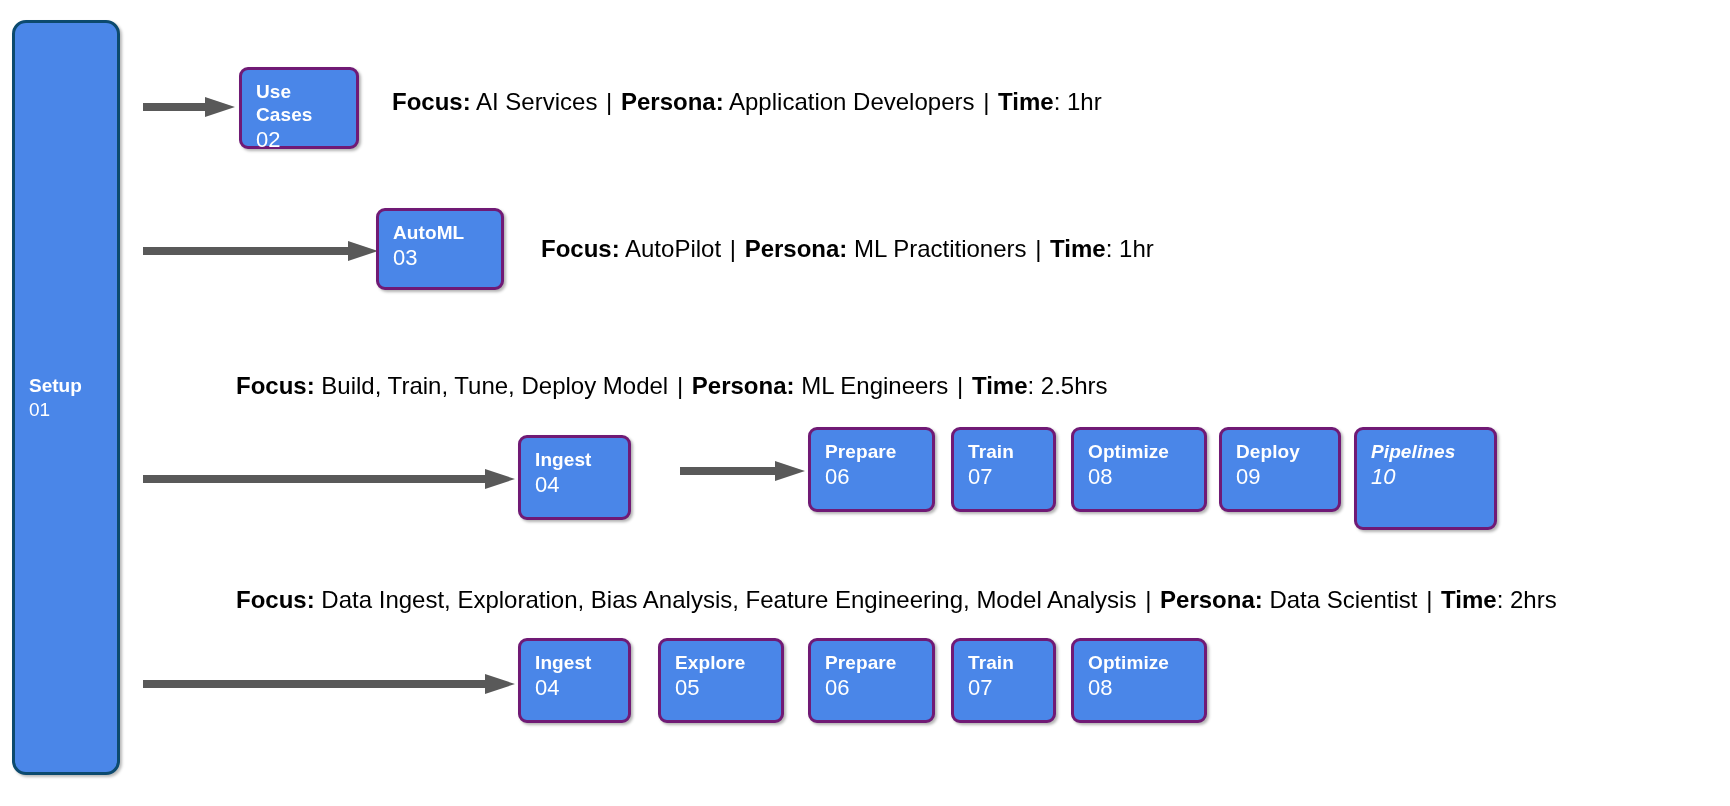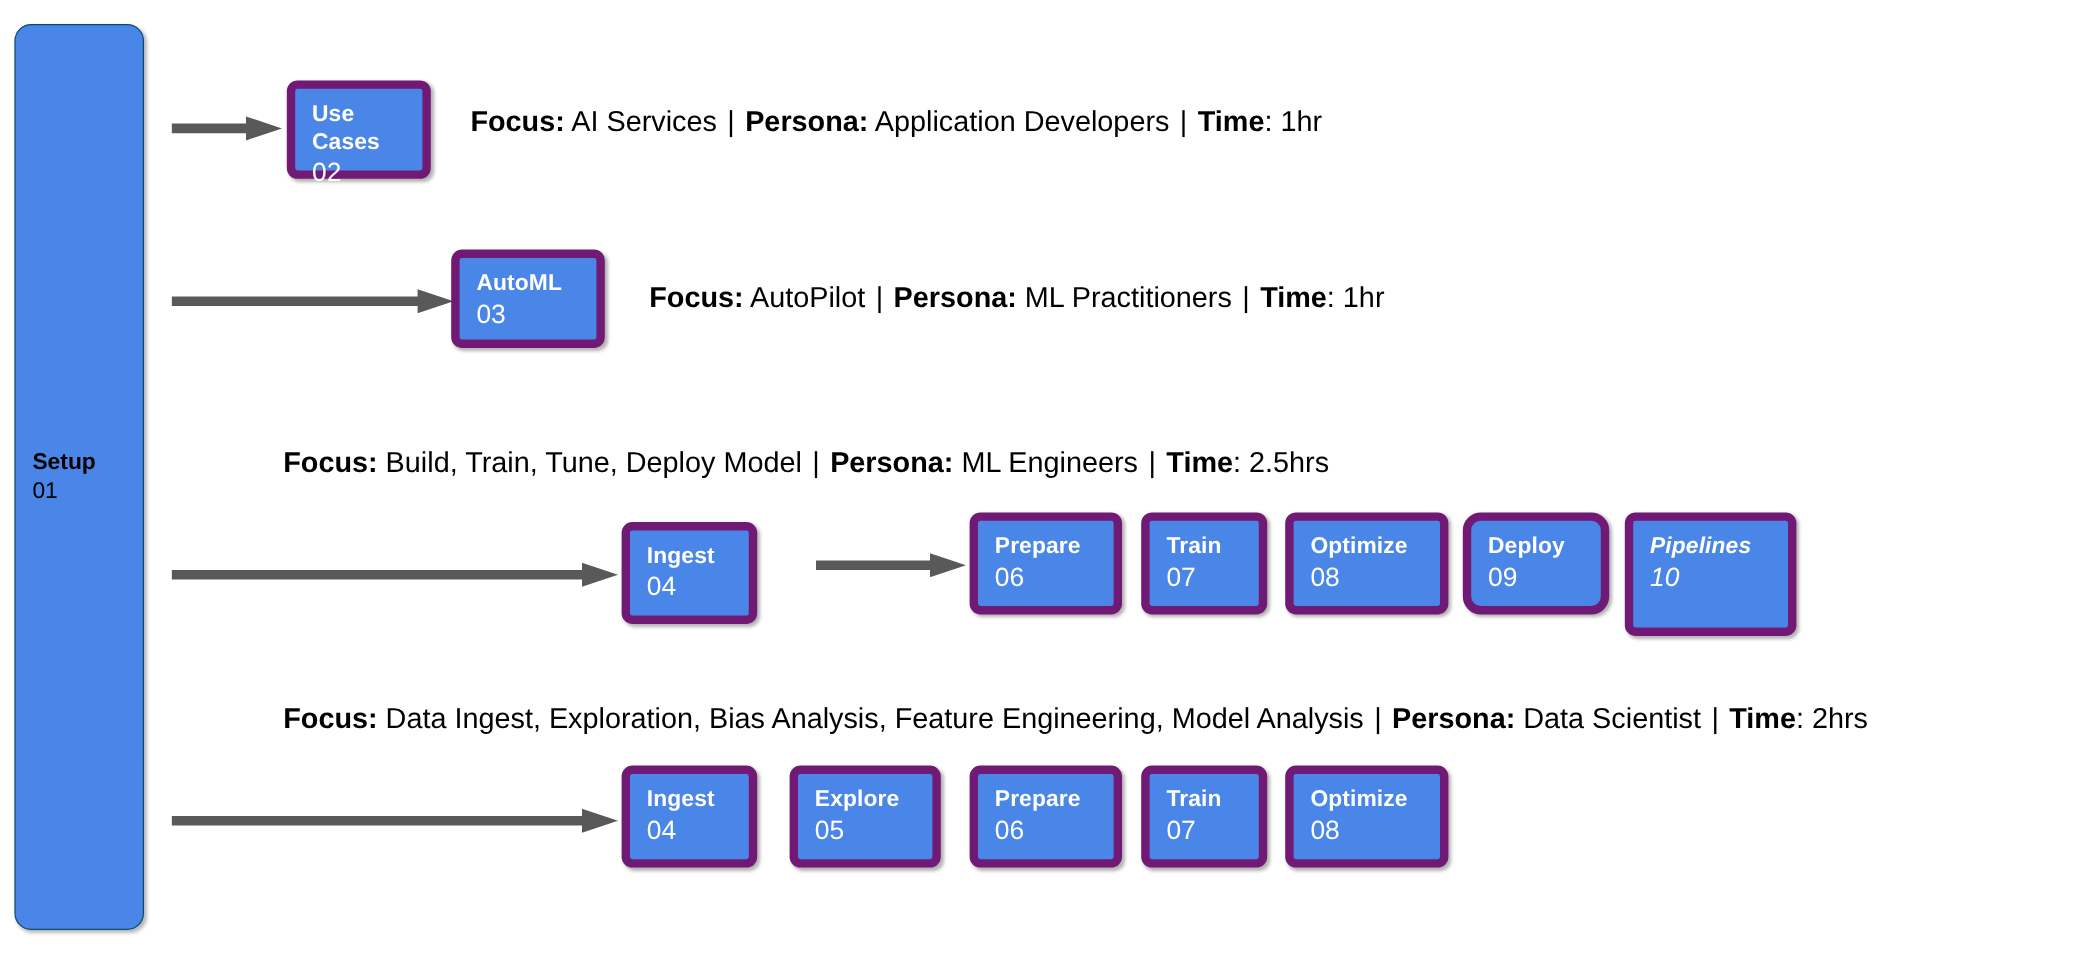--- a/index.html
+++ b/index.html
@@ -18,21 +18,21 @@
     height: 806px;
     background: #ffffff;
     overflow: hidden;
   }
 
   
   .node {
     position: absolute;
     box-sizing: border-box;
     background: #4a86e8;
-    border: 7px solid #701a75;
+    border: 3px solid #701a75;
     border-radius: 9px;
     box-shadow: 2px 2px 3px rgba(0,0,0,0.30);
     color: #ffffff;
     padding: 10px 12px 8px 14px;
     display: flex;
     flex-direction: column;
     justify-content: flex-start;
   }
   .node .title {
     font-weight: bold;
@@ -46,24 +46,24 @@
     font-size: 22px;
     line-height: 23px;
     margin-top: 2px;
   }
 
   
   .rail {
     position: absolute;
     box-sizing: border-box;
     background: #4a86e8;
-    border: 1px solid #0c4a6e;
+    border: 3px solid #0c4a6e;
     border-radius: 14px;
     box-shadow: 2px 2px 3px rgba(0,0,0,0.28);
-    color: #000000;
+    color: #ffffff;
     display: flex;
     flex-direction: column;
     justify-content: center;
     padding-left: 14px;
   }
   .rail .title {
     font-weight: bold;
     font-size: 19px;
     line-height: 24px;
   }
@@ -183,21 +183,21 @@
   <div class="node" style="left:951px; top:427px; width:105px; height:85px;">
     <div class="title">Train</div>
     <div class="num">07</div>
   </div>
 
   <div class="node" style="left:1071px; top:427px; width:136px; height:85px;">
     <div class="title">Optimize</div>
     <div class="num">08</div>
   </div>
 
-  <div class="node" style="left:1219px; top:427px; width:122px; height:85px;border-radius:15px;">
+  <div class="node" style="left:1219px; top:427px; width:122px; height:85px;">
     <div class="title">Deploy</div>
     <div class="num">09</div>
   </div>
 
   <div class="node" style="left:1354px; top:427px; width:143px; height:103px;font-style:italic;">
     <div class="title">Pipelines</div>
     <div class="num">10</div>
   </div>
 
   <div class="caption" style="left:236px; top:587px;">

